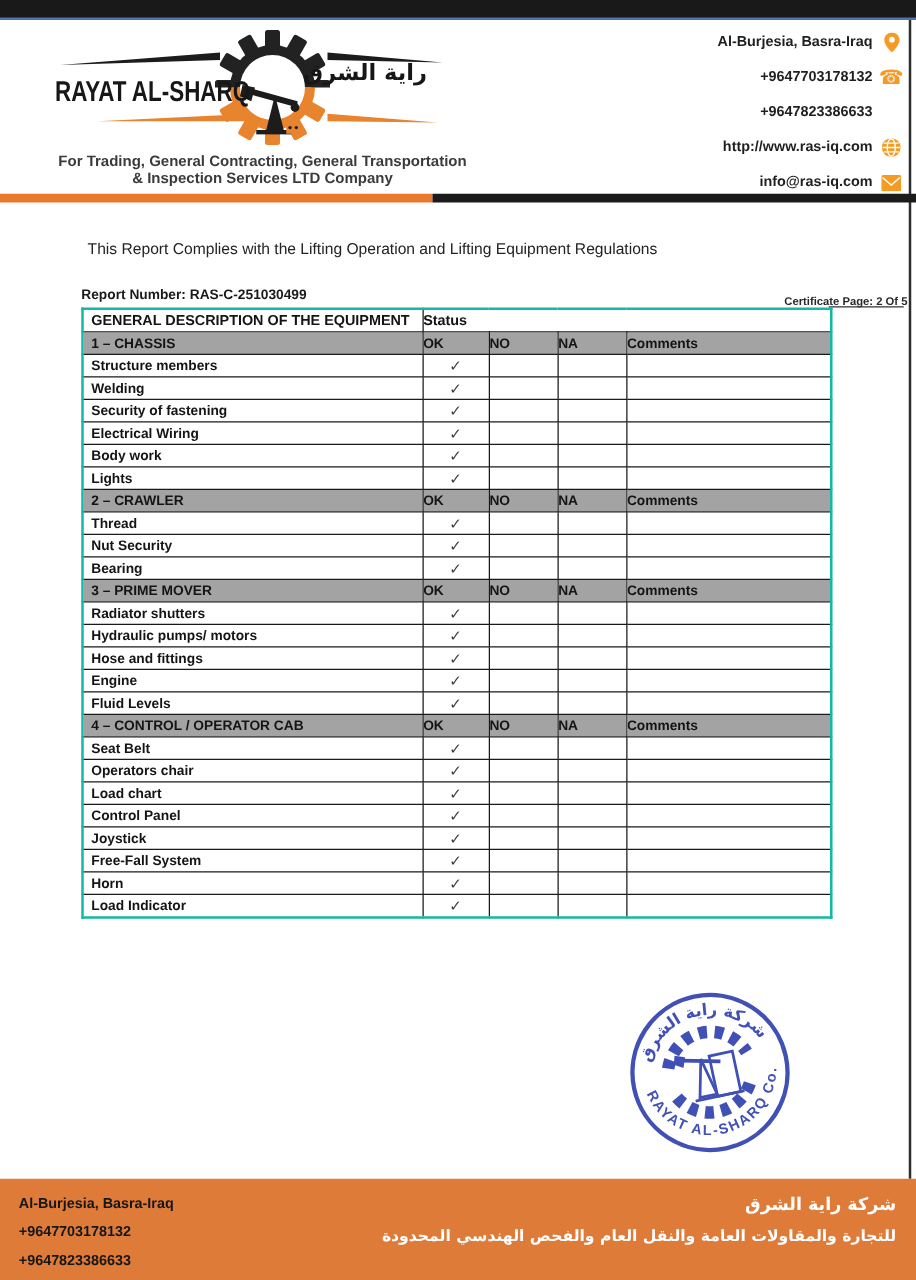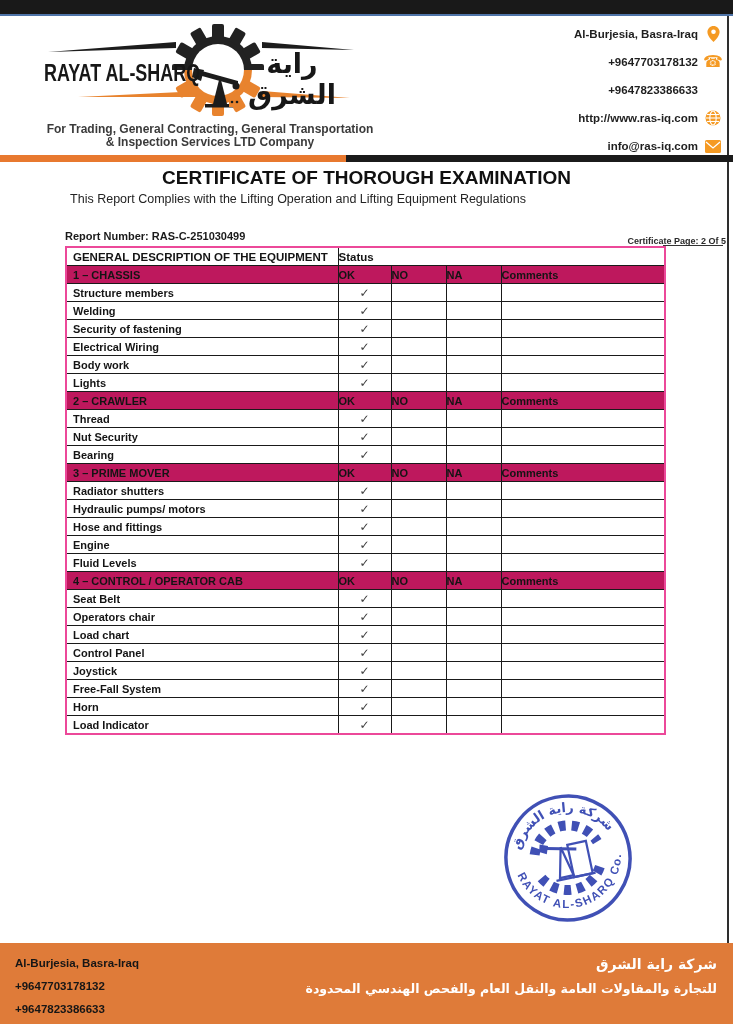--- a/index.html
+++ b/index.html
@@ -11,21 +11,21 @@
   .topbar{position:absolute;left:0;top:0;width:733px;height:14px;background:#191919;
           border-bottom:2px solid #4f74a8;}
 
   
   .edge-line{position:absolute;left:727px;top:16px;width:2px;height:927px;background:#2e2e2e;}
 
   
   .logo-svg{position:absolute;left:30px;top:18px;}
   .name-en{position:absolute;left:44px;top:60px;font-size:23px;font-weight:bold;color:#171717;
            transform:scaleX(.78);transform-origin:left center;white-space:nowrap;letter-spacing:0px;}
-  .name-ar{position:absolute;left:238px;top:48px;width:108px;text-align:center;font-size:27px;
+  .name-ar{position:absolute;left:238px;top:48px;width:108px;text-align:center;font-size:18px;
            font-weight:bold;color:#171717;}
   .tagline{position:absolute;left:20px;top:123px;width:380px;text-align:center;
            font-size:12px;font-weight:bold;color:#3b3b3b;line-height:13px;}
 
   
   .contact{position:absolute;right:12px;top:20px;}
   .contact .row{display:flex;justify-content:flex-end;align-items:center;gap:7px;height:28px;}
   .contact .txt{font-size:11.5px;font-weight:600;color:#1f1f1f;white-space:nowrap;}
   .contact .ic{width:16px;height:16px;display:flex;align-items:center;justify-content:center;}
   .phone-glyph{color:#F59A23;font-size:16px;line-height:16px;font-family:"DejaVu Sans",sans-serif;}
@@ -41,23 +41,23 @@
 
   .report-number{position:absolute;left:65px;top:230px;font-size:11px;font-weight:600;}
   .cert-page{position:absolute;right:7px;top:236px;font-size:9px;font-weight:600;color:#2a2a2a;}
   .cert-line-ext{position:absolute;left:663px;top:245px;width:60px;height:1px;background:#333;}
 
   
   table.equip{position:absolute;left:65px;top:246px;width:599px;border-collapse:collapse;
               table-layout:fixed;}
   table.equip td{border:1px solid #1a1a1a;height:17px;padding:0 0 0 6px;font-size:11px;
                  font-weight:bold;color:#141414;overflow:hidden;white-space:nowrap;}
-  table.equip{border:2px solid #ec4899;}
+  table.equip{border:2px solid #14b8a6;}
   table.equip td.c{text-align:left;padding:0;}
-  table.equip tr.sec td{background:#be185d;margin-left:30px;}
+  table.equip tr.sec td{background:#a3a3a3;margin-left:30px;}
   table.equip td.hdr{font-size:11.5px;}
   table.equip td.chk{font-weight:400;font-size:12px;color:#3d3d3d;text-align:center;padding:0;
                      font-family:"DejaVu Sans",sans-serif;}
 
   
   .stamp{position:absolute;left:498px;top:788px;opacity:.9;}
 
   
   .footer{position:absolute;left:0;top:943px;width:733px;height:81px;background:#DF7B39;}
   .footer .left{position:absolute;left:15px;top:9px;font-size:11.5px;font-weight:600;
@@ -170,21 +170,20 @@
           <rect x="0" y="0" width="16" height="13" rx="1.5" fill="#F59A23"></rect>
           <polyline points="1,2 8,8 15,2" fill="none" stroke="#ffffff" stroke-width="1.3"></polyline>
         </svg>
       </span>
     </div>
   </div>
 
   <div class="divider-orange"></div>
   <div class="divider-black"></div>
 
-  <div class="doc-title">CERTIFICATE OF THOROUGH EXAMINATION</div>
   <div class="doc-subtitle">This Report Complies with the Lifting Operation and Lifting Equipment Regulations</div>
 
   <div class="report-number">Report Number: RAS-C-251030499</div>
   <div class="cert-line-ext"></div>
   <div class="cert-page">Certificate Page: 2 Of 5</div>
 
   <table class="equip">
     <colgroup>
       <col style="width:272px">
         <col style="width:53px">

